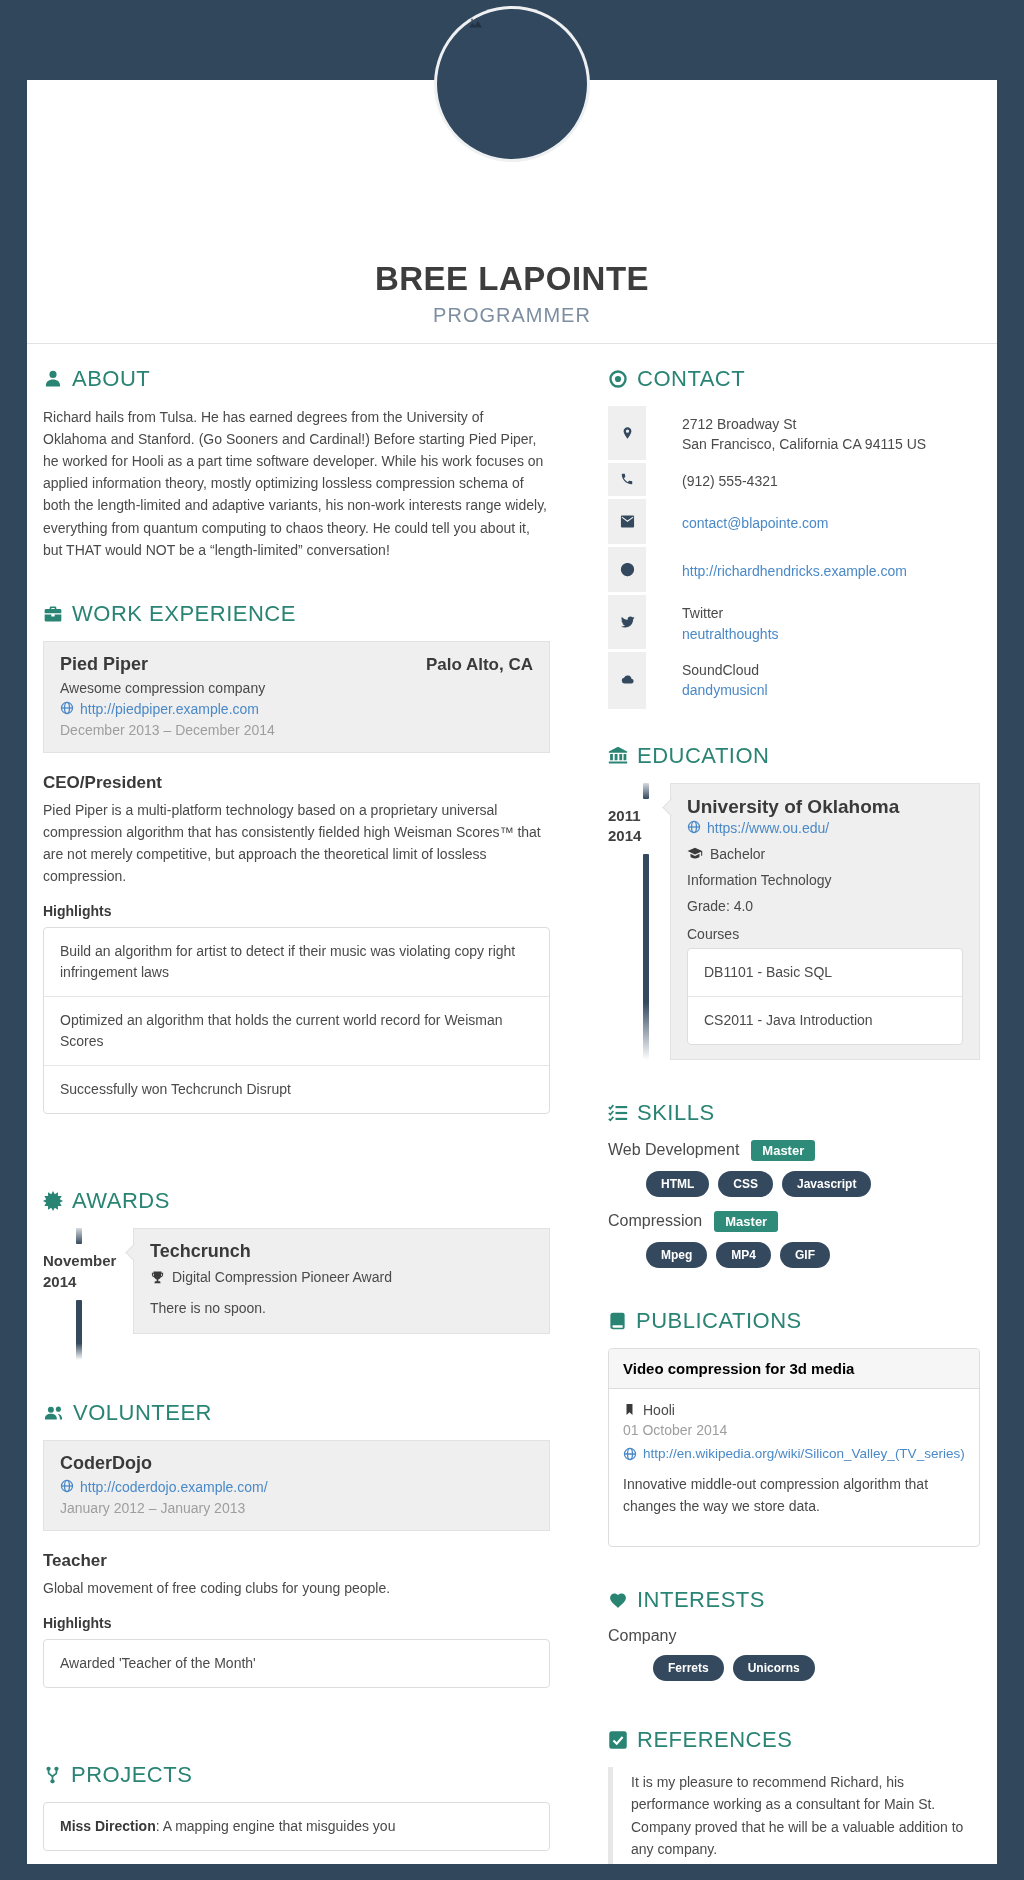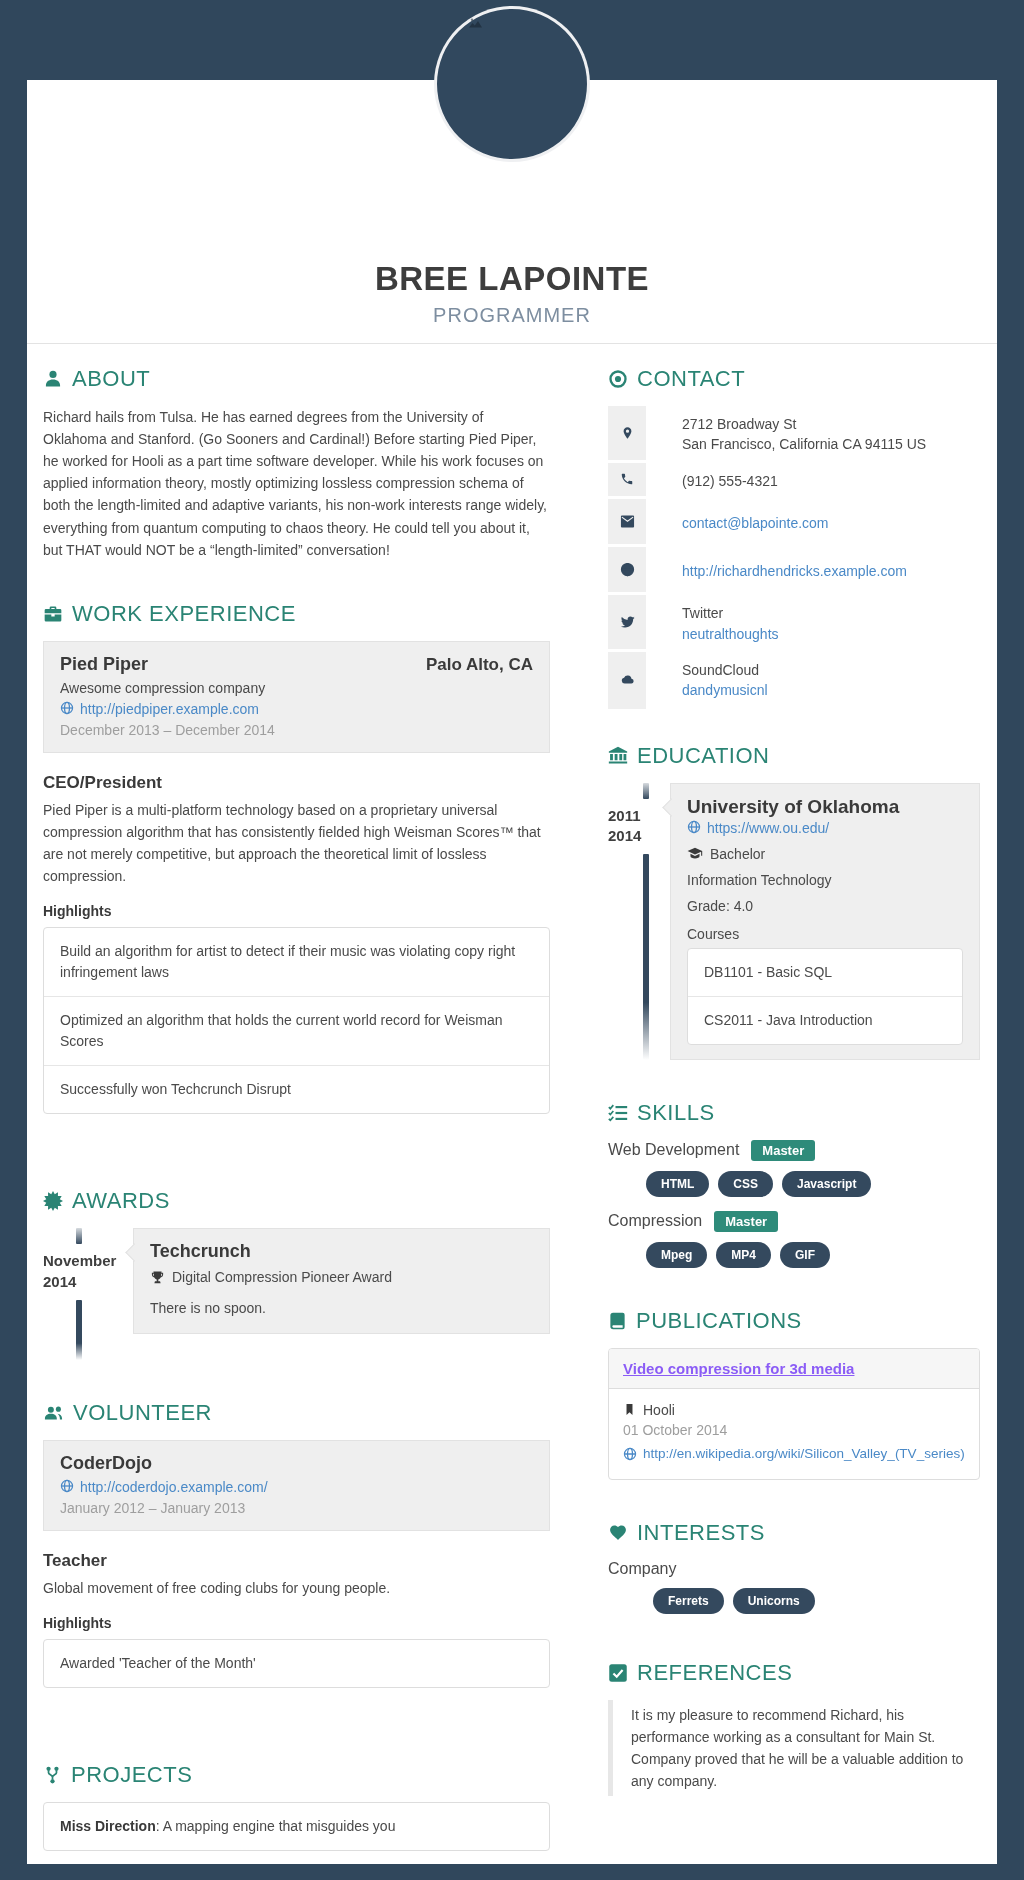--- a/index.html
+++ b/index.html
@@ -72,21 +72,21 @@
   .edu-line{margin-top:10px;font-size:14px;}
   .courses-label{margin-top:12px;font-size:14px;margin-bottom:6px;}
   
   .skill{margin-bottom:14px;}
   .skill-head{display:flex;align-items:center;font-size:16px;color:#4A4A4A;margin:6px 0 10px;}
   .badge{background:#2E8B7A;color:#fff;font-size:13px;font-weight:600;padding:3px 11px;border-radius:3px;margin-left:12px;}
   .pills{margin-left:38px;display:flex;flex-wrap:wrap;gap:9px;}
   .pill{background:#34495E;color:#fff;font-size:12px;font-weight:700;padding:6px 15px;border-radius:15px;}
   
   .pub-card{border:1px solid #DDD;border-radius:4px;overflow:hidden;margin-top:4px;}
-  .pub-head{background:#F6F6F6;border-bottom:1px solid #DDD;padding:11px 14px;font-size:15px;font-weight:700;color:#8b5cf6;text-decoration:underline;}
+  .pub-head{background:#F6F6F6;border-bottom:1px solid #DDD;padding:11px 14px;font-size:15px;font-weight:700;color:#000000;}
   .pub-body{padding:13px 14px 15px;}
   .pub-body .iconline{margin-top:0;}
   .pub-date{font-size:14px;color:#9E9E9E;margin-top:4px;}
   .pub-linkline{margin-top:6px;font-size:13.5px;line-height:1.5;color:#4A89C7;}
   .pub-linkline .gl{display:inline-flex;vertical-align:middle;margin-right:6px;}
   .pub-linkline a{color:#4A89C7;text-decoration:none;font-size:13.5px;word-break:break-word;}
   .pub-sum{margin-top:10px;font-size:14px;line-height:1.55;}
   
   .int-name{font-size:16px;margin:4px 0 10px;}
   .pills.int{margin-left:45px;}
@@ -406,20 +406,21 @@
             <div class="pub-date">01 October 2014</div>
             <div class="pub-linkline">
               <span class="gl">
                   <svg width="14" height="14" viewBox="0 0 24 24" fill="none" stroke="currentColor" stroke-width="2.2">
                     <circle cx="12" cy="12" r="9.5"></circle>
                     <ellipse cx="12" cy="12" rx="4.2" ry="9.5"></ellipse>
                     <path d="M2.5 12h19"></path>
                   </svg>
                 </span><a href="#">http://en.wikipedia.org/wiki/Silicon_Valley_(TV_series)</a>
             </div>
+            <p class="pub-sum">Innovative middle-out compression algorithm that changes the way we store data.</p>
           </div>
         </div>
 
         <h2 class="sec">
           <svg class="ic-teal" width="20" height="19" viewBox="0 0 24 24">
               <path d="M12 21.35l-1.45-1.32C5.4 15.36 2 12.28 2 8.5 2 5.42 4.42 3 7.5 3c1.74 0 3.41.81 4.5 2.09C13.09 3.81 14.76 3 16.5 3 19.58 3 22 5.42 22 8.5c0 3.78-3.4 6.86-8.55 11.54L12 21.35z"></path>
             </svg>
           <span>INTERESTS</span>
         </h2>
         <div>

